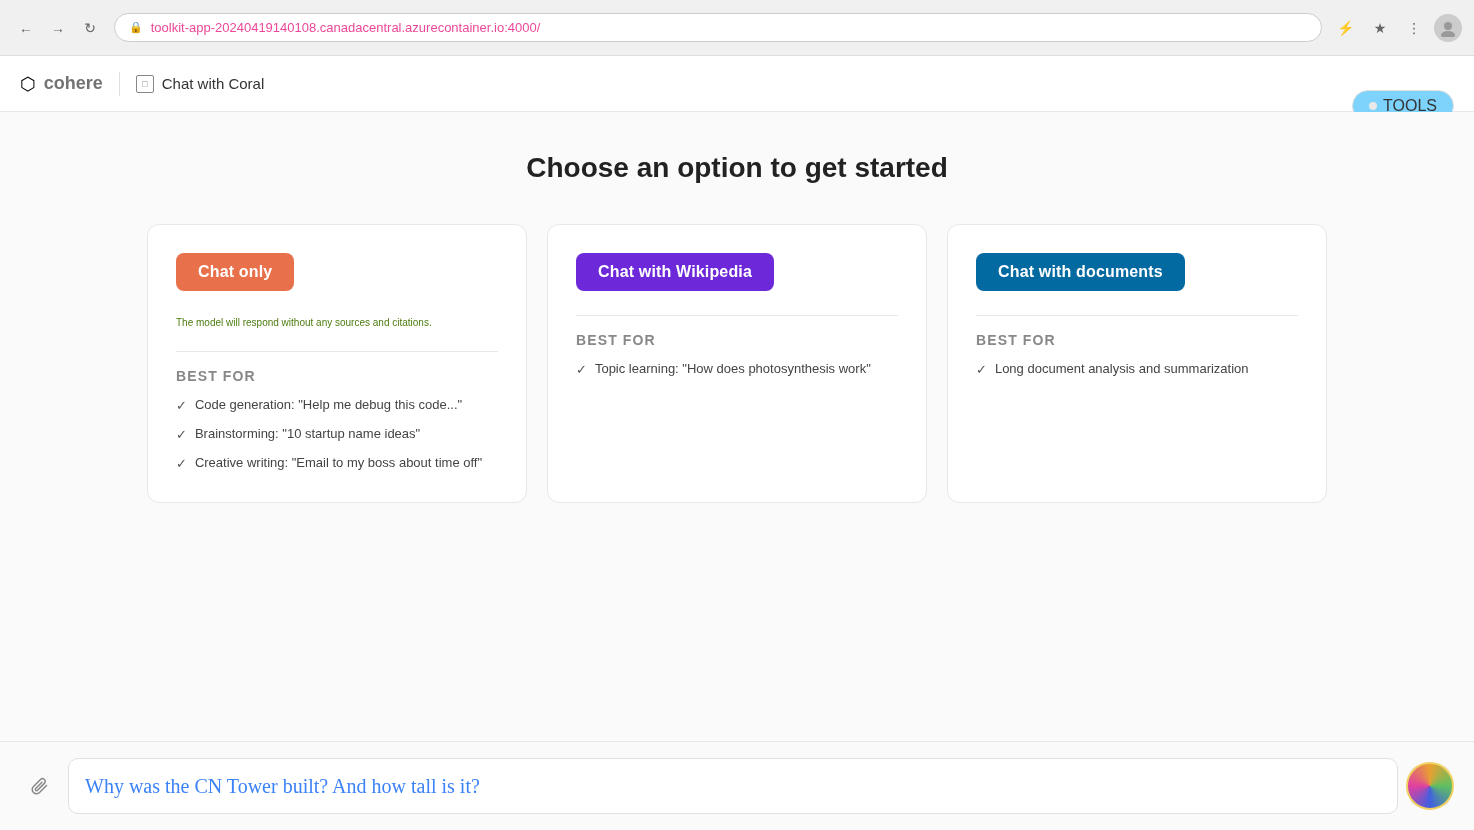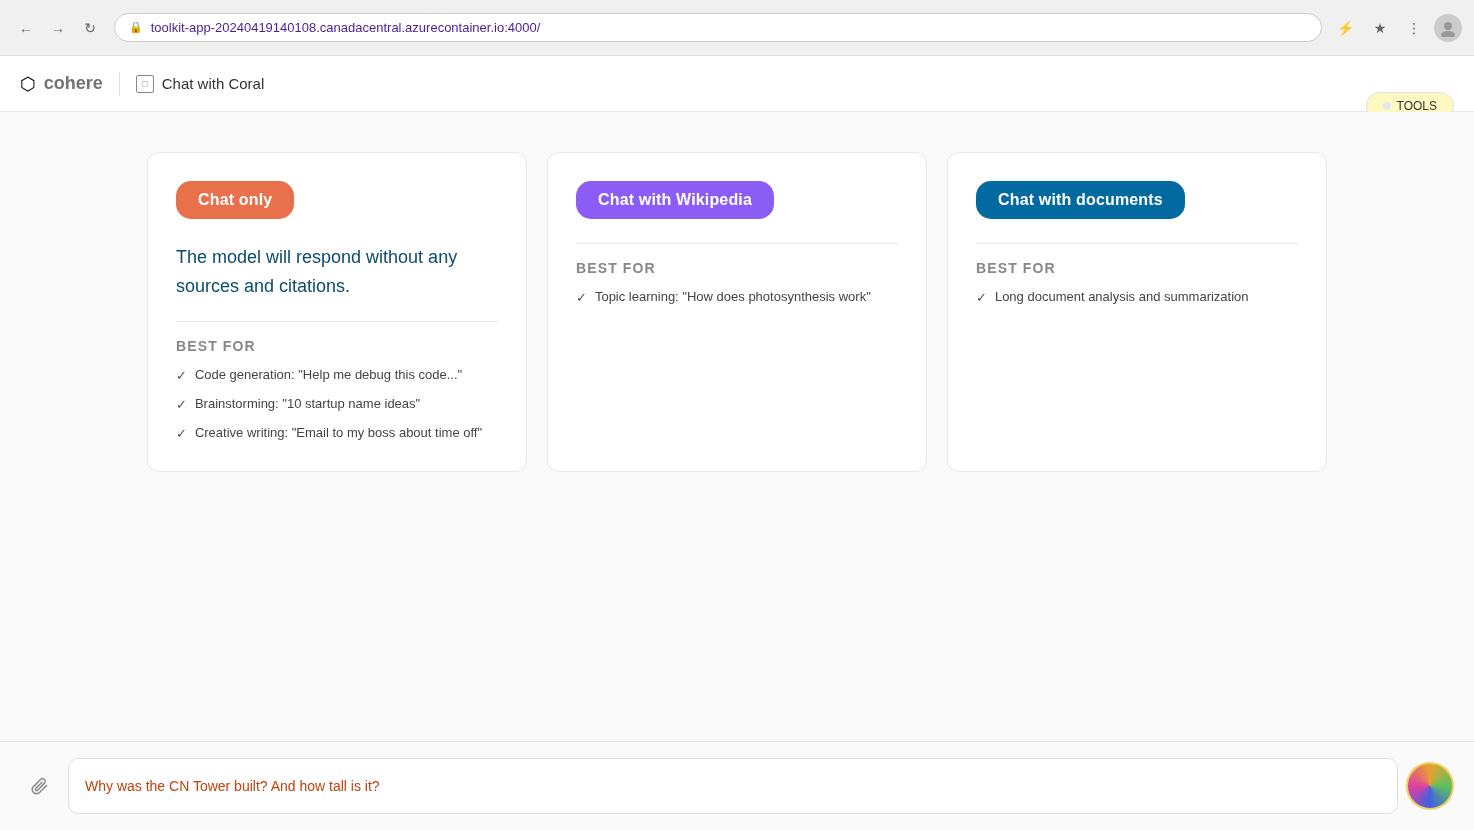--- a/index.html
+++ b/index.html
@@ -44,21 +44,21 @@
       border: 1px solid #ccc;
       border-radius: 20px;
       padding: 6px 14px;
       font-size: 13px;
       color: #333;
       display: flex;
       align-items: center;
       gap: 8px;
     }
     .address-bar-icon { color: #555; font-size: 11px; }
-    .address-text { color: #4c1d95; font-size: 13px; }
+    .address-text { color: #ec4899; font-size: 13px; }
     .browser-actions {
       display: flex;
       gap: 6px;
       align-items: center;
     }
     .browser-action-btn {
       width: 28px; height: 28px;
       border-radius: 50%;
       border: none;
       background: transparent;
@@ -131,25 +131,25 @@
       border: 1.5px solid #888;
       border-radius: 2px;
       display: flex;
       align-items: center;
       justify-content: center;
       font-size: 9px;
       color: #888;
     }
 
     .tools-btn {
-      background: #fef9c3;
+      background: #7dd3fc;
       border: 1px solid #e0e0e0;
       border-radius: 20px;
       padding: 6px 16px;
-      font-size: 12px;
+      font-size: 16px;
       font-weight: 500;
       color: #333;
       cursor: pointer;
       display: flex;
       align-items: center;
       gap: 6px;
       margin-top: 44px;
     }
     .tools-dot {
       width: 8px; height: 8px;
@@ -194,44 +194,44 @@
       max-width: 380px;
       display: flex;
       flex-direction: column;
     }
 
     .card-btn {
       display: inline-flex;
       align-items: center;
       justify-content: center;
       padding: 10px 22px;
-      border-radius: 15px;
+      border-radius: 8px;
       border: none;
       cursor: pointer;
       font-size: 16px;
       font-weight: 600;
       color: white;
       margin-bottom: 24px;
       align-self: flex-start;
       letter-spacing: 0.01em;
     }
 
     .btn-chat-only {
       background: #e8704a;
     }
     .btn-wikipedia {
-      background: #8b5cf6;
+      background: #6d28d9;
     }
     .btn-documents {
       background: #0369a1;
     }
 
     .card-description {
-      font-size: 18px;
-      color: #0c4a6e;
+      font-size: 10px;
+      color: #4d7c0f;
       line-height: 1.6;
       margin-bottom: 20px;
     }
 
     .card-divider {
       border: none;
       border-top: 1px solid #e8e8e8;
       margin-bottom: 16px;
     }
 
@@ -298,25 +298,25 @@
       padding: 14px 16px;
       min-height: 56px;
       display: flex;
       align-items: center;
     }
 
     .message-input {
       width: 100%;
       border: none;
       outline: none;
-      font-size: 14px;
-      color: #c2410c;
+      font-size: 20px;
+      color: #3b82f6;
       background: transparent;
       resize: none;
-      font-family: Liberation Sans, sans-serif;
+      font-family: Liberation Serif, serif;
     }
 
     .send-btn {
       width: 40px; height: 40px;
       border-radius: 8px;
       background: #e8e8e8;
       border: none;
       cursor: pointer;
       display: flex;
       align-items: center;
@@ -383,20 +383,21 @@
         <span>Chat with Coral</span>
       </div>
     </div>
     <button class="tools-btn">
       <span class="tools-dot"></span>
       <span>TOOLS</span>
     </button>
   </nav>
 
   <div class="main-content">
+    <h1 class="page-title">Choose an option to get started</h1>
 
     <div class="cards-container">
 
       <div class="card">
         <button class="card-btn btn-chat-only">Chat only</button>
         <p class="card-description">The model will respond without any sources and citations.</p>
         <hr class="card-divider">
         <div class="best-for-label">BEST FOR</div>
         <ul class="best-for-list">
           <li class="best-for-item">

